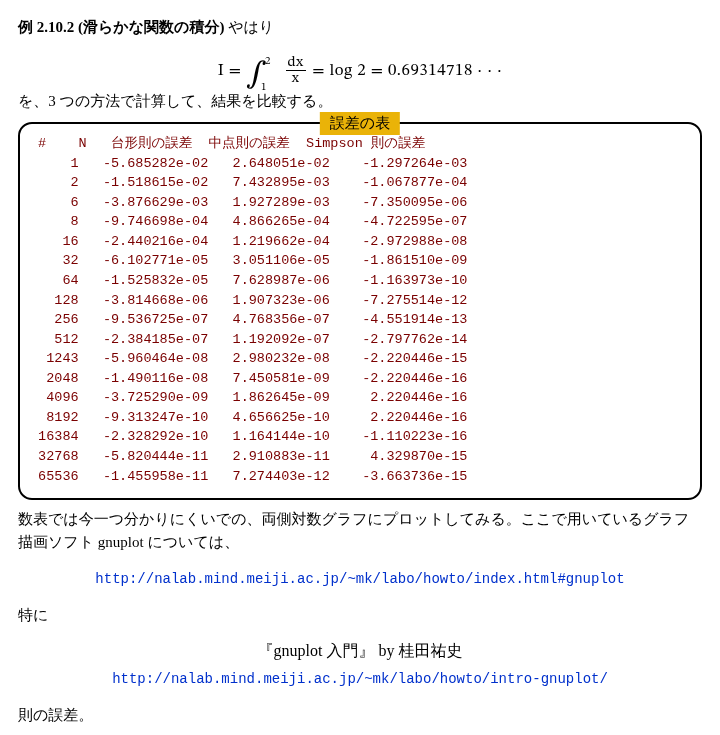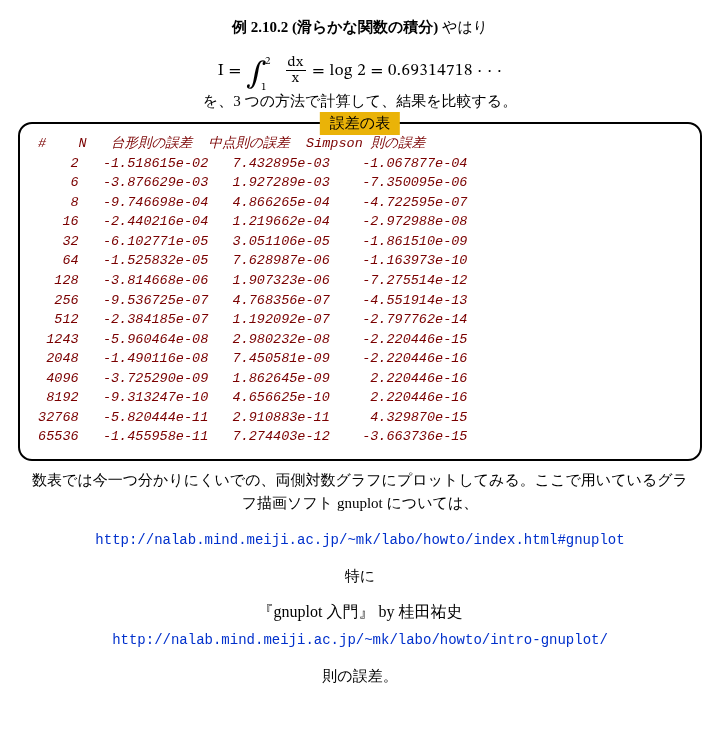--- a/index.html
+++ b/index.html
@@ -52,38 +52,37 @@
     padding: 0 10px;
     font-size: 15px;
     font-family: "Hiragino Mincho ProN", "Yu Mincho", serif;
   }
   .mono {
     font-family: "Courier New", monospace;
     font-size: 13.5px;
     white-space: pre;
     color: #7a0000;
     line-height: 1.45;
-    font-style: italic;
   }
   a.link {
     font-family: "Courier New", monospace;
     color: #0030cc;
     text-decoration: none;
     font-size: 14px;
   }
   .link-row {
     text-align: center;
     margin: 14px 0;
   }
   .credit {
     text-align: center;
     font-size: 16px;
     margin-top: 12px;
   }
-  .para { margin: 4px 8px; text-align: center; }
+  .para { margin: 4px 0; }
 </style>
 </head>
 <body>
 
 <div class="para">
   <span class="bold">例 2.10.2 (滑らかな関数の積分)</span><span> やはり</span>
 </div>
 
 <div class="equation">
   <span>I =</span>
@@ -95,33 +94,35 @@
     <span class="den">x</span>
   </span>
   <span> = log 2 = 0.69314718 · · ·</span>
 </div>
 
 <div class="para">を、3 つの方法で計算して、結果を比較する。</div>
 
 <div class="box-frame">
   <div class="box-title">誤差の表</div>
   <div class="mono"> #    N   台形則の誤差  中点則の誤差  Simpson 則の誤差</div>
+  <div class="mono">     1   -5.685282e-02   2.648051e-02    -1.297264e-03</div>
   <div class="mono">     2   -1.518615e-02   7.432895e-03    -1.067877e-04</div>
   <div class="mono">     6   -3.876629e-03   1.927289e-03    -7.350095e-06</div>
   <div class="mono">     8   -9.746698e-04   4.866265e-04    -4.722595e-07</div>
   <div class="mono">    16   -2.440216e-04   1.219662e-04    -2.972988e-08</div>
   <div class="mono">    32   -6.102771e-05   3.051106e-05    -1.861510e-09</div>
   <div class="mono">    64   -1.525832e-05   7.628987e-06    -1.163973e-10</div>
   <div class="mono">   128   -3.814668e-06   1.907323e-06    -7.275514e-12</div>
   <div class="mono">   256   -9.536725e-07   4.768356e-07    -4.551914e-13</div>
   <div class="mono">   512   -2.384185e-07   1.192092e-07    -2.797762e-14</div>
   <div class="mono">  1243   -5.960464e-08   2.980232e-08    -2.220446e-15</div>
   <div class="mono">  2048   -1.490116e-08   7.450581e-09    -2.220446e-16</div>
   <div class="mono">  4096   -3.725290e-09   1.862645e-09     2.220446e-16</div>
   <div class="mono">  8192   -9.313247e-10   4.656625e-10     2.220446e-16</div>
+  <div class="mono"> 16384   -2.328292e-10   1.164144e-10    -1.110223e-16</div>
   <div class="mono"> 32768   -5.820444e-11   2.910883e-11     4.329870e-15</div>
   <div class="mono"> 65536   -1.455958e-11   7.274403e-12    -3.663736e-15</div>
 </div>
 
 <div class="para">数表では今一つ分かりにくいでの、両側対数グラフにプロットしてみる。ここで用いているグラフ描画ソフト gnuplot については、</div>
 
 <div class="link-row">
   <a class="link" href="#">http://nalab.mind.meiji.ac.jp/~mk/labo/howto/index.html#gnuplot</a>
 </div>
 

